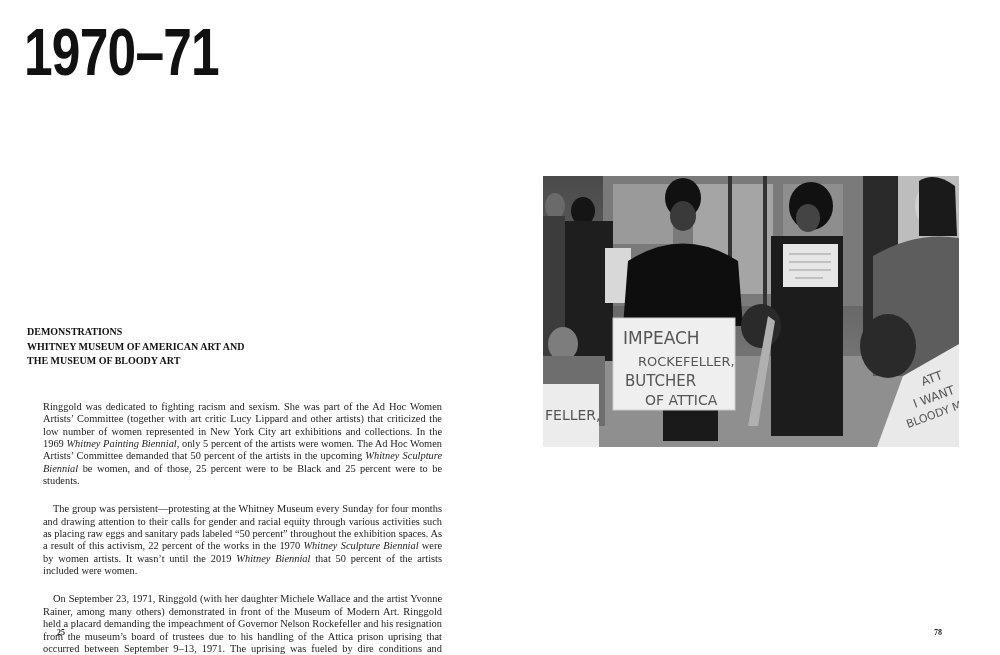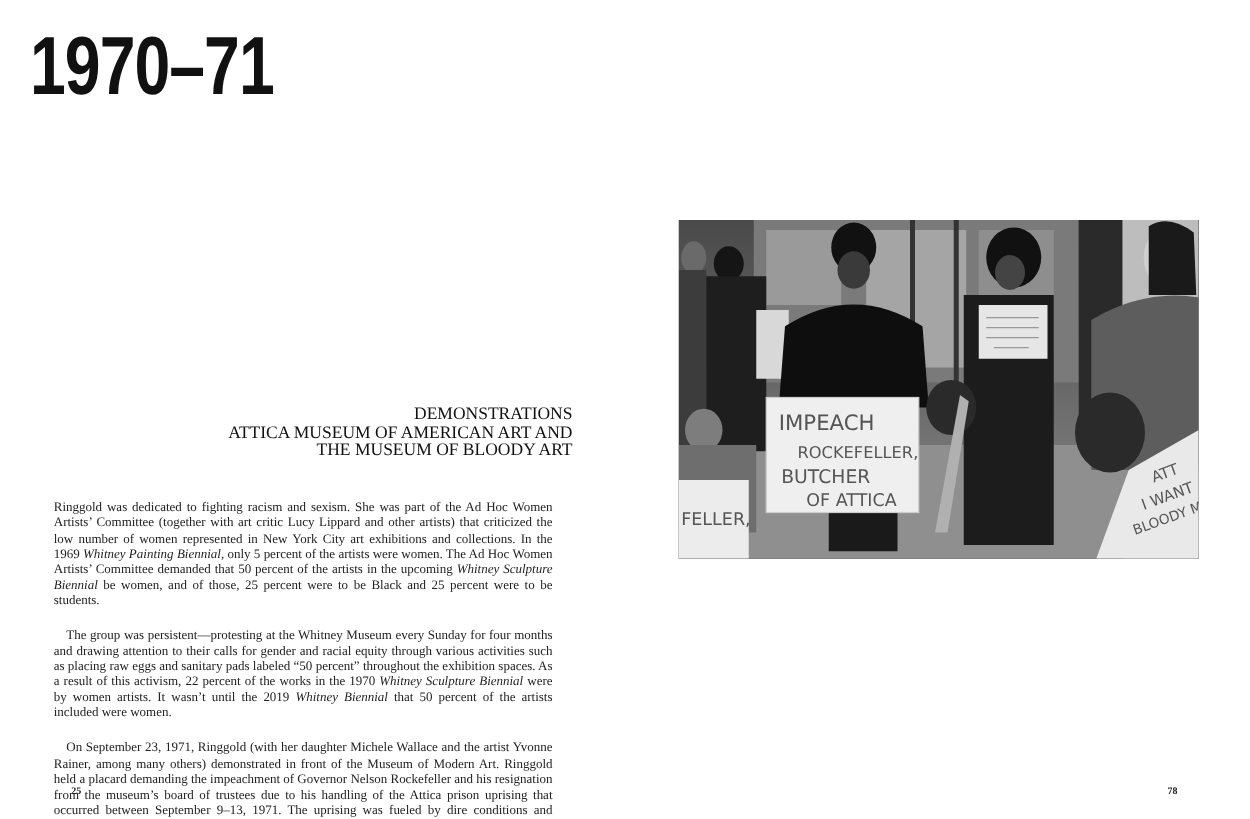--- a/index.html
+++ b/index.html
@@ -1,40 +1,40 @@
 <!DOCTYPE html>
 <html><head>
 <meta charset="utf-8">
 <style>
   html,body{margin:0;padding:0;background:#fff;}
   body{width:1000px;height:655px;position:relative;overflow:hidden;font-family:"Liberation Serif",serif;color:#1a1a1a;}
   .spread{position:absolute;inset:0;}
   .year{position:absolute;left:24px;top:14px;font-family:"Liberation Sans",sans-serif;font-weight:700;font-size:66px;line-height:76px;letter-spacing:-1px;transform:scaleX(0.78);transform-origin:left top;color:#111;}
-  .headline{position:absolute;left:27px;top:325px;width:431px;text-align:right;font-weight:400;font-size:14px;line-height:14.6px;color:#111;}
+  .headline{position:absolute;left:27px;top:325px;width:431px;text-align:left;font-weight:700;font-size:10px;line-height:14.6px;color:#111;}
   .body{position:absolute;left:27px;top:385px;width:431px;font-size:10.4px;line-height:12.35px;text-align:justify;color:#222;}
   .body p{margin:16px;text-indent:0;}
   .body p + p{text-indent:10px;}
   .body i{font-style:italic;}
   .folio{position:absolute;font-size:8px;font-weight:700;color:#222;}
   .folio.left{left:57px;top:628px;}
   .folio.right{left:934px;top:628px;}
   .photo{position:absolute;left:543px;top:176px;width:416px;height:271px;background:#3a3a3a;overflow:hidden;}
   .photo svg{display:block;}
   .sign-text{font-family:"DejaVu Sans",sans-serif;fill:#555;}
 </style>
 </head>
 <body>
 
 <div class="spread">
 
   <div class="year">1970–71</div>
 
   <div class="headline">
     <div>DEMONSTRATIONS</div>
-    <div>ATTICA MUSEUM OF AMERICAN ART AND</div>
+    <div>WHITNEY MUSEUM OF AMERICAN ART AND</div>
     <div>THE MUSEUM OF BLOODY ART</div>
   </div>
 
   <div class="body">
     <p>
       <span>Ringgold was dedicated to fighting racism and sexism. She was part of the Ad Hoc Women Artists’ Committee (together with art critic Lucy Lippard and other artists) that criticized the low number of women represented in New York City art exhibitions and collections. In the 1969 </span><i>Whitney Painting Biennial</i><span>, only 5 percent of the artists were women. The Ad Hoc Women Artists’ Committee demanded that 50 percent of the artists in the upcoming </span><i>Whitney Sculpture Biennial</i><span> be women, and of those, 25 percent were to be Black and 25 percent were to be students.</span>
     </p>
     <p>
       <span>The group was persistent—protesting at the Whitney Museum every Sunday for four months and drawing attention to their calls for gender and racial equity through various activities such as placing raw eggs and sanitary pads labeled “50 percent” throughout the exhibition spaces. As a result of this activism, 22 percent of the works in the 1970 </span><i>Whitney Sculpture Biennial</i><span> were by women artists. It wasn’t until the 2019 </span><i>Whitney Biennial</i><span> that 50 percent of the artists included were women.</span>
     </p>

